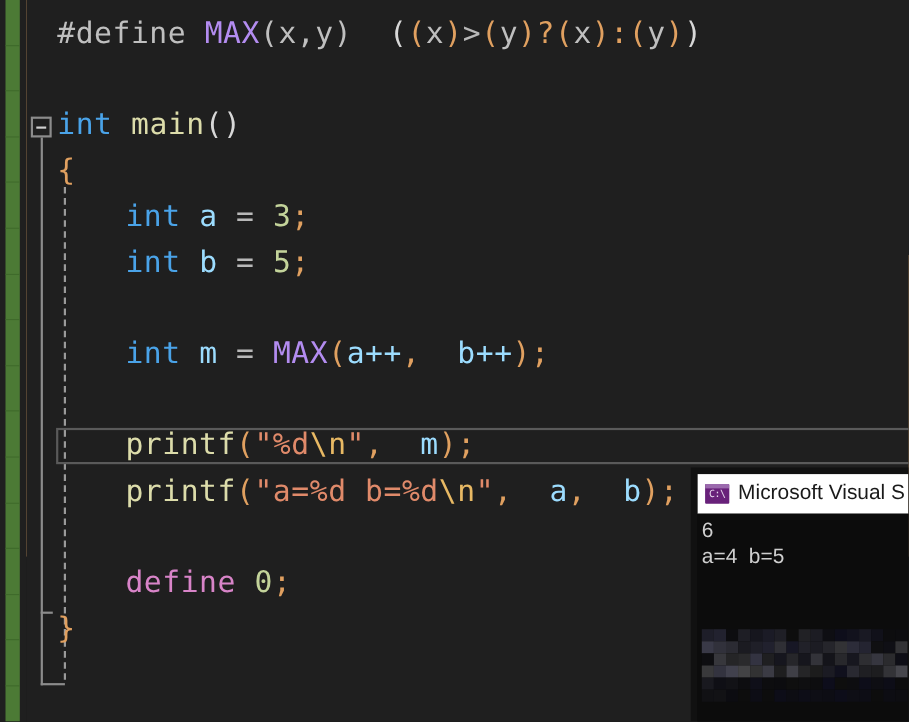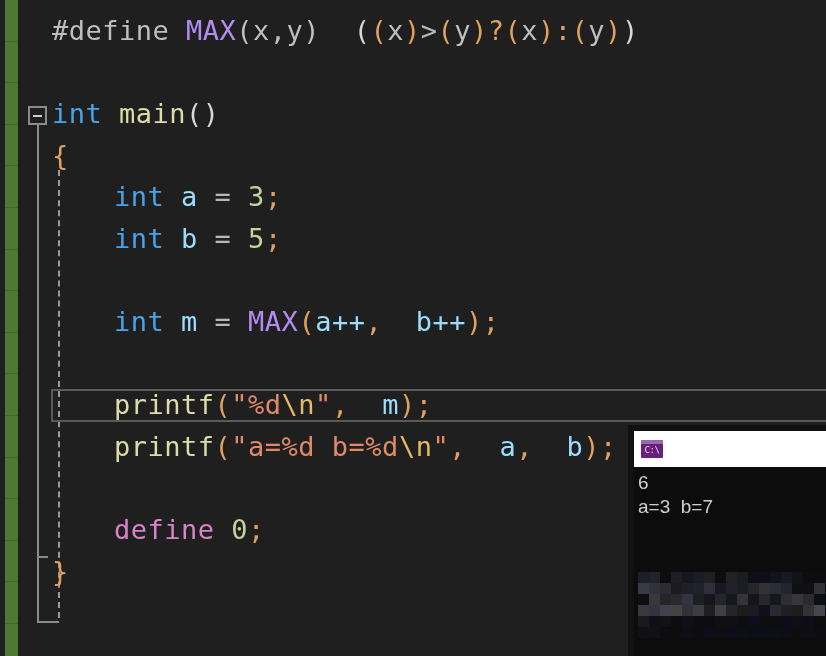--- a/index.html
+++ b/index.html
@@ -302,25 +302,26 @@
   </div>
 
   <div class="console-shadow"></div>
   <div class="console-window">
 
     <div class="console-titlebar">
       <span class="console-icon">
         <span class="bar"></span>
         <span class="glyph">C:\</span>
       </span>
+      <span class="console-title-text">Microsoft Visual S</span>
     </div>
 
     <div class="console-body">
       <div class="console-line">6</div>
-      <div class="console-line">a=3  b=7</div>
+      <div class="console-line">a=4  b=5</div>
       <div class="mosaic" id="mosaic">
           <div class="mosaic-row">
             <div class="mosaic-cell" style="background: rgb(30, 30, 41);"></div>
             <div class="mosaic-cell" style="background: rgb(34, 34, 47);"></div>
             <div class="mosaic-cell" style="background: rgb(13, 13, 16);"></div>
             <div class="mosaic-cell" style="background: rgb(30, 30, 37);"></div>
             <div class="mosaic-cell" style="background: rgb(22, 22, 30);"></div>
             <div class="mosaic-cell" style="background: rgb(27, 27, 38);"></div>
             <div class="mosaic-cell" style="background: rgb(31, 31, 38);"></div>
             <div class="mosaic-cell" style="background: rgb(14, 14, 14);"></div>

